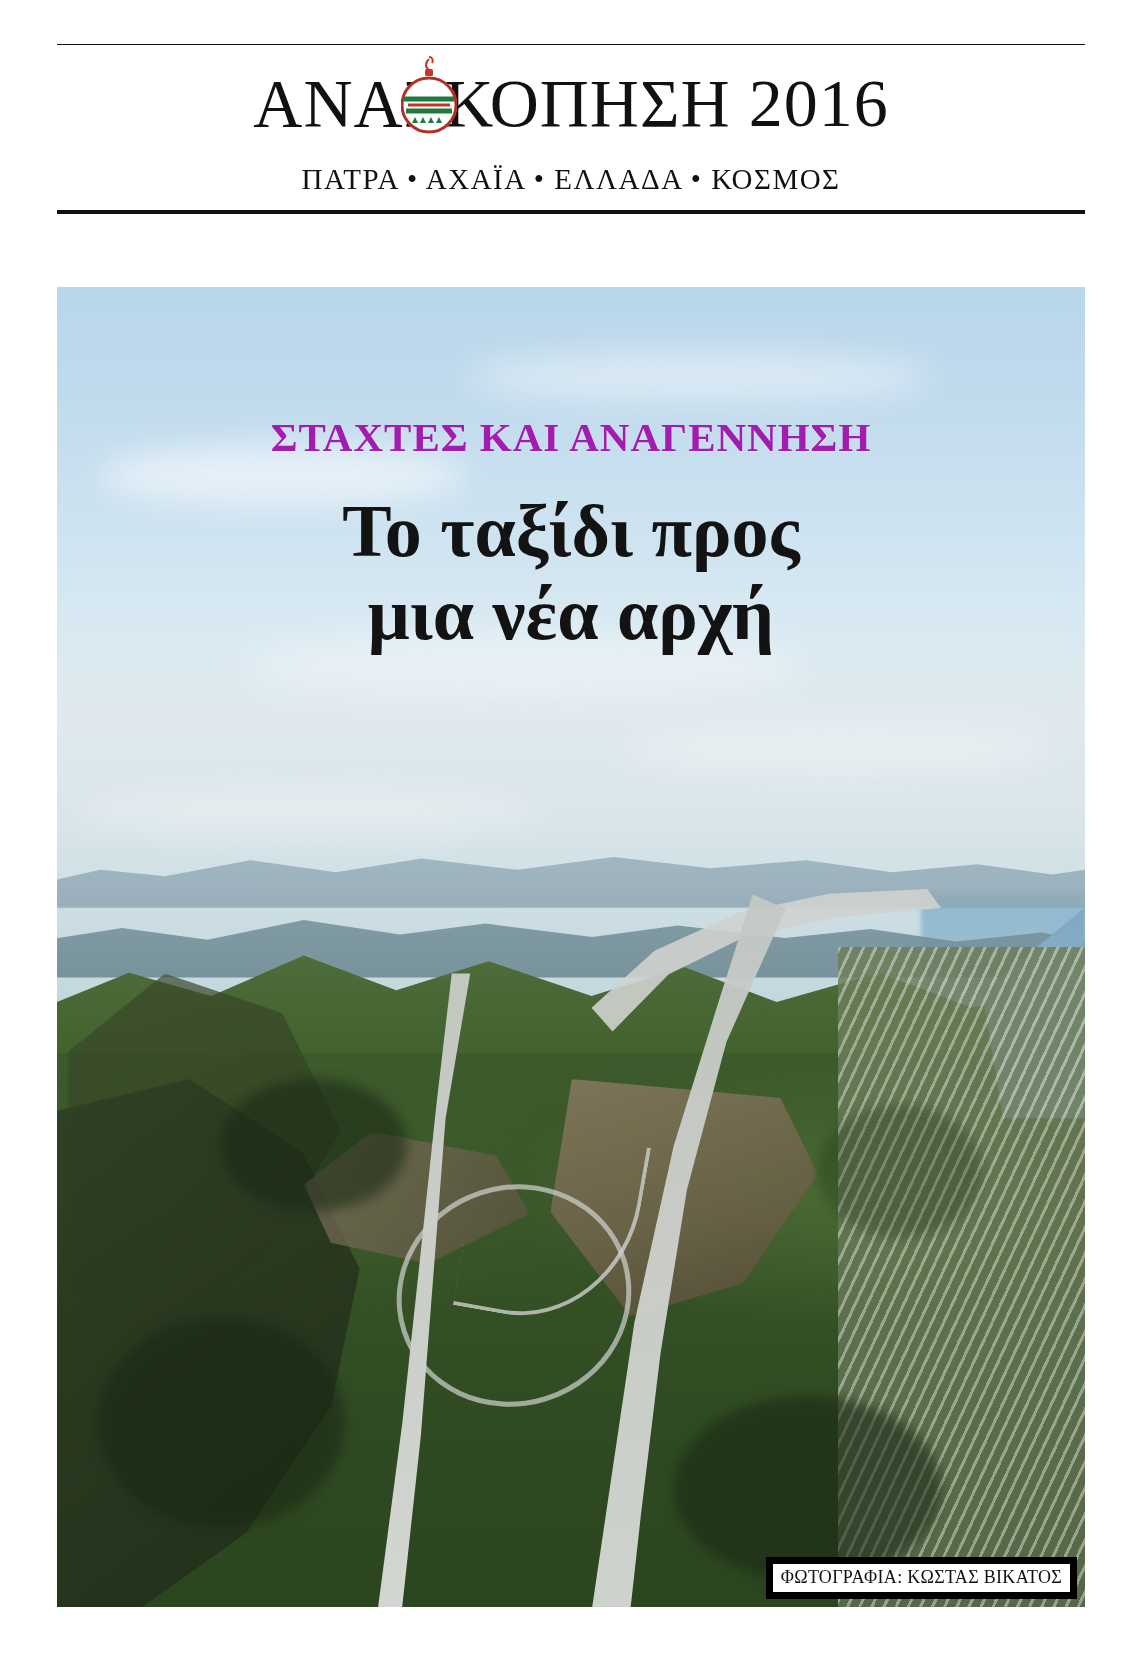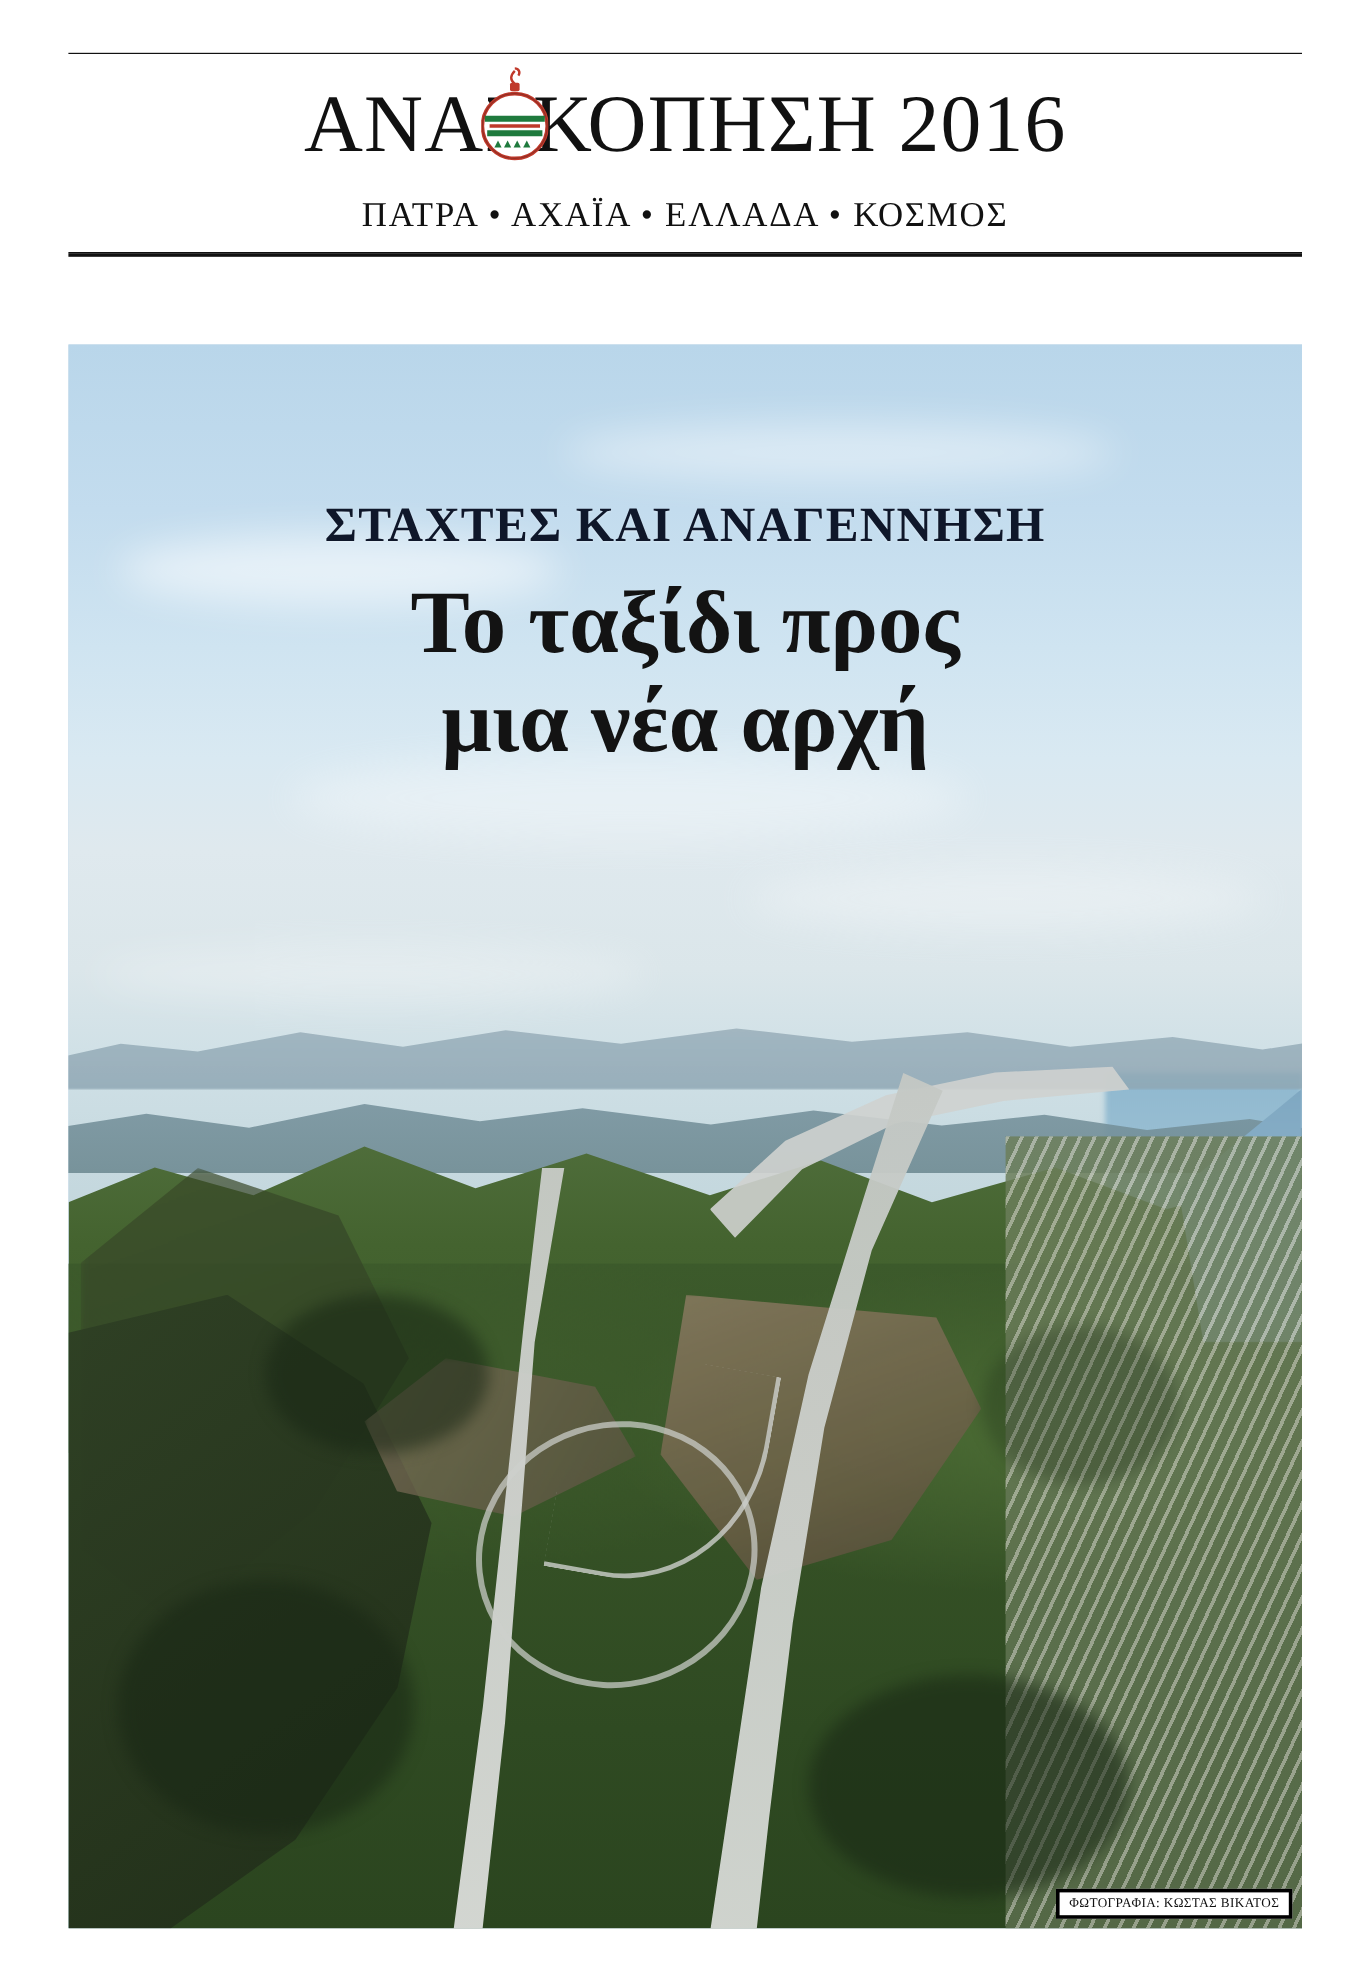--- a/index.html
+++ b/index.html
@@ -318,48 +318,48 @@
   
   .headline-block {
     position: absolute;
     left: 0;
     right: 0;
     top: 128px;
     text-align: center;
     z-index: 5;
   }
   .kicker {
-    color: #0f172a;
+    color: #a21caf;
     font-family: "Liberation Serif", serif;
     font-weight: bold;
     font-size: 41px;
     letter-spacing: 1px;
     line-height: 1.1;
     text-shadow: 0 1px 2px rgba(255,255,255,0.35);
   }
   .headline {
-    margin-top: 18px;
+    margin-top: 30px;
     color: #131313;
     font-family: "Liberation Serif", serif;
     font-weight: bold;
     font-size: 74px;
     line-height: 1.12;
     letter-spacing: 0px;
   }
 
   
   .credit {
     position: absolute;
     right: 8px;
     bottom: 8px;
     background: #ffffff;
-    border: 3px solid #000000;
+    border: 7px solid #000000;
     padding: 3px 8px 4px 8px;
     font-family: "Liberation Serif", serif;
-    font-size: 11px;
+    font-size: 18px;
     letter-spacing: 0.3px;
     color: #111;
     z-index: 6;
     white-space: nowrap;
   }
 </style>
 </head>
 <body>
 
 <div class="page">

